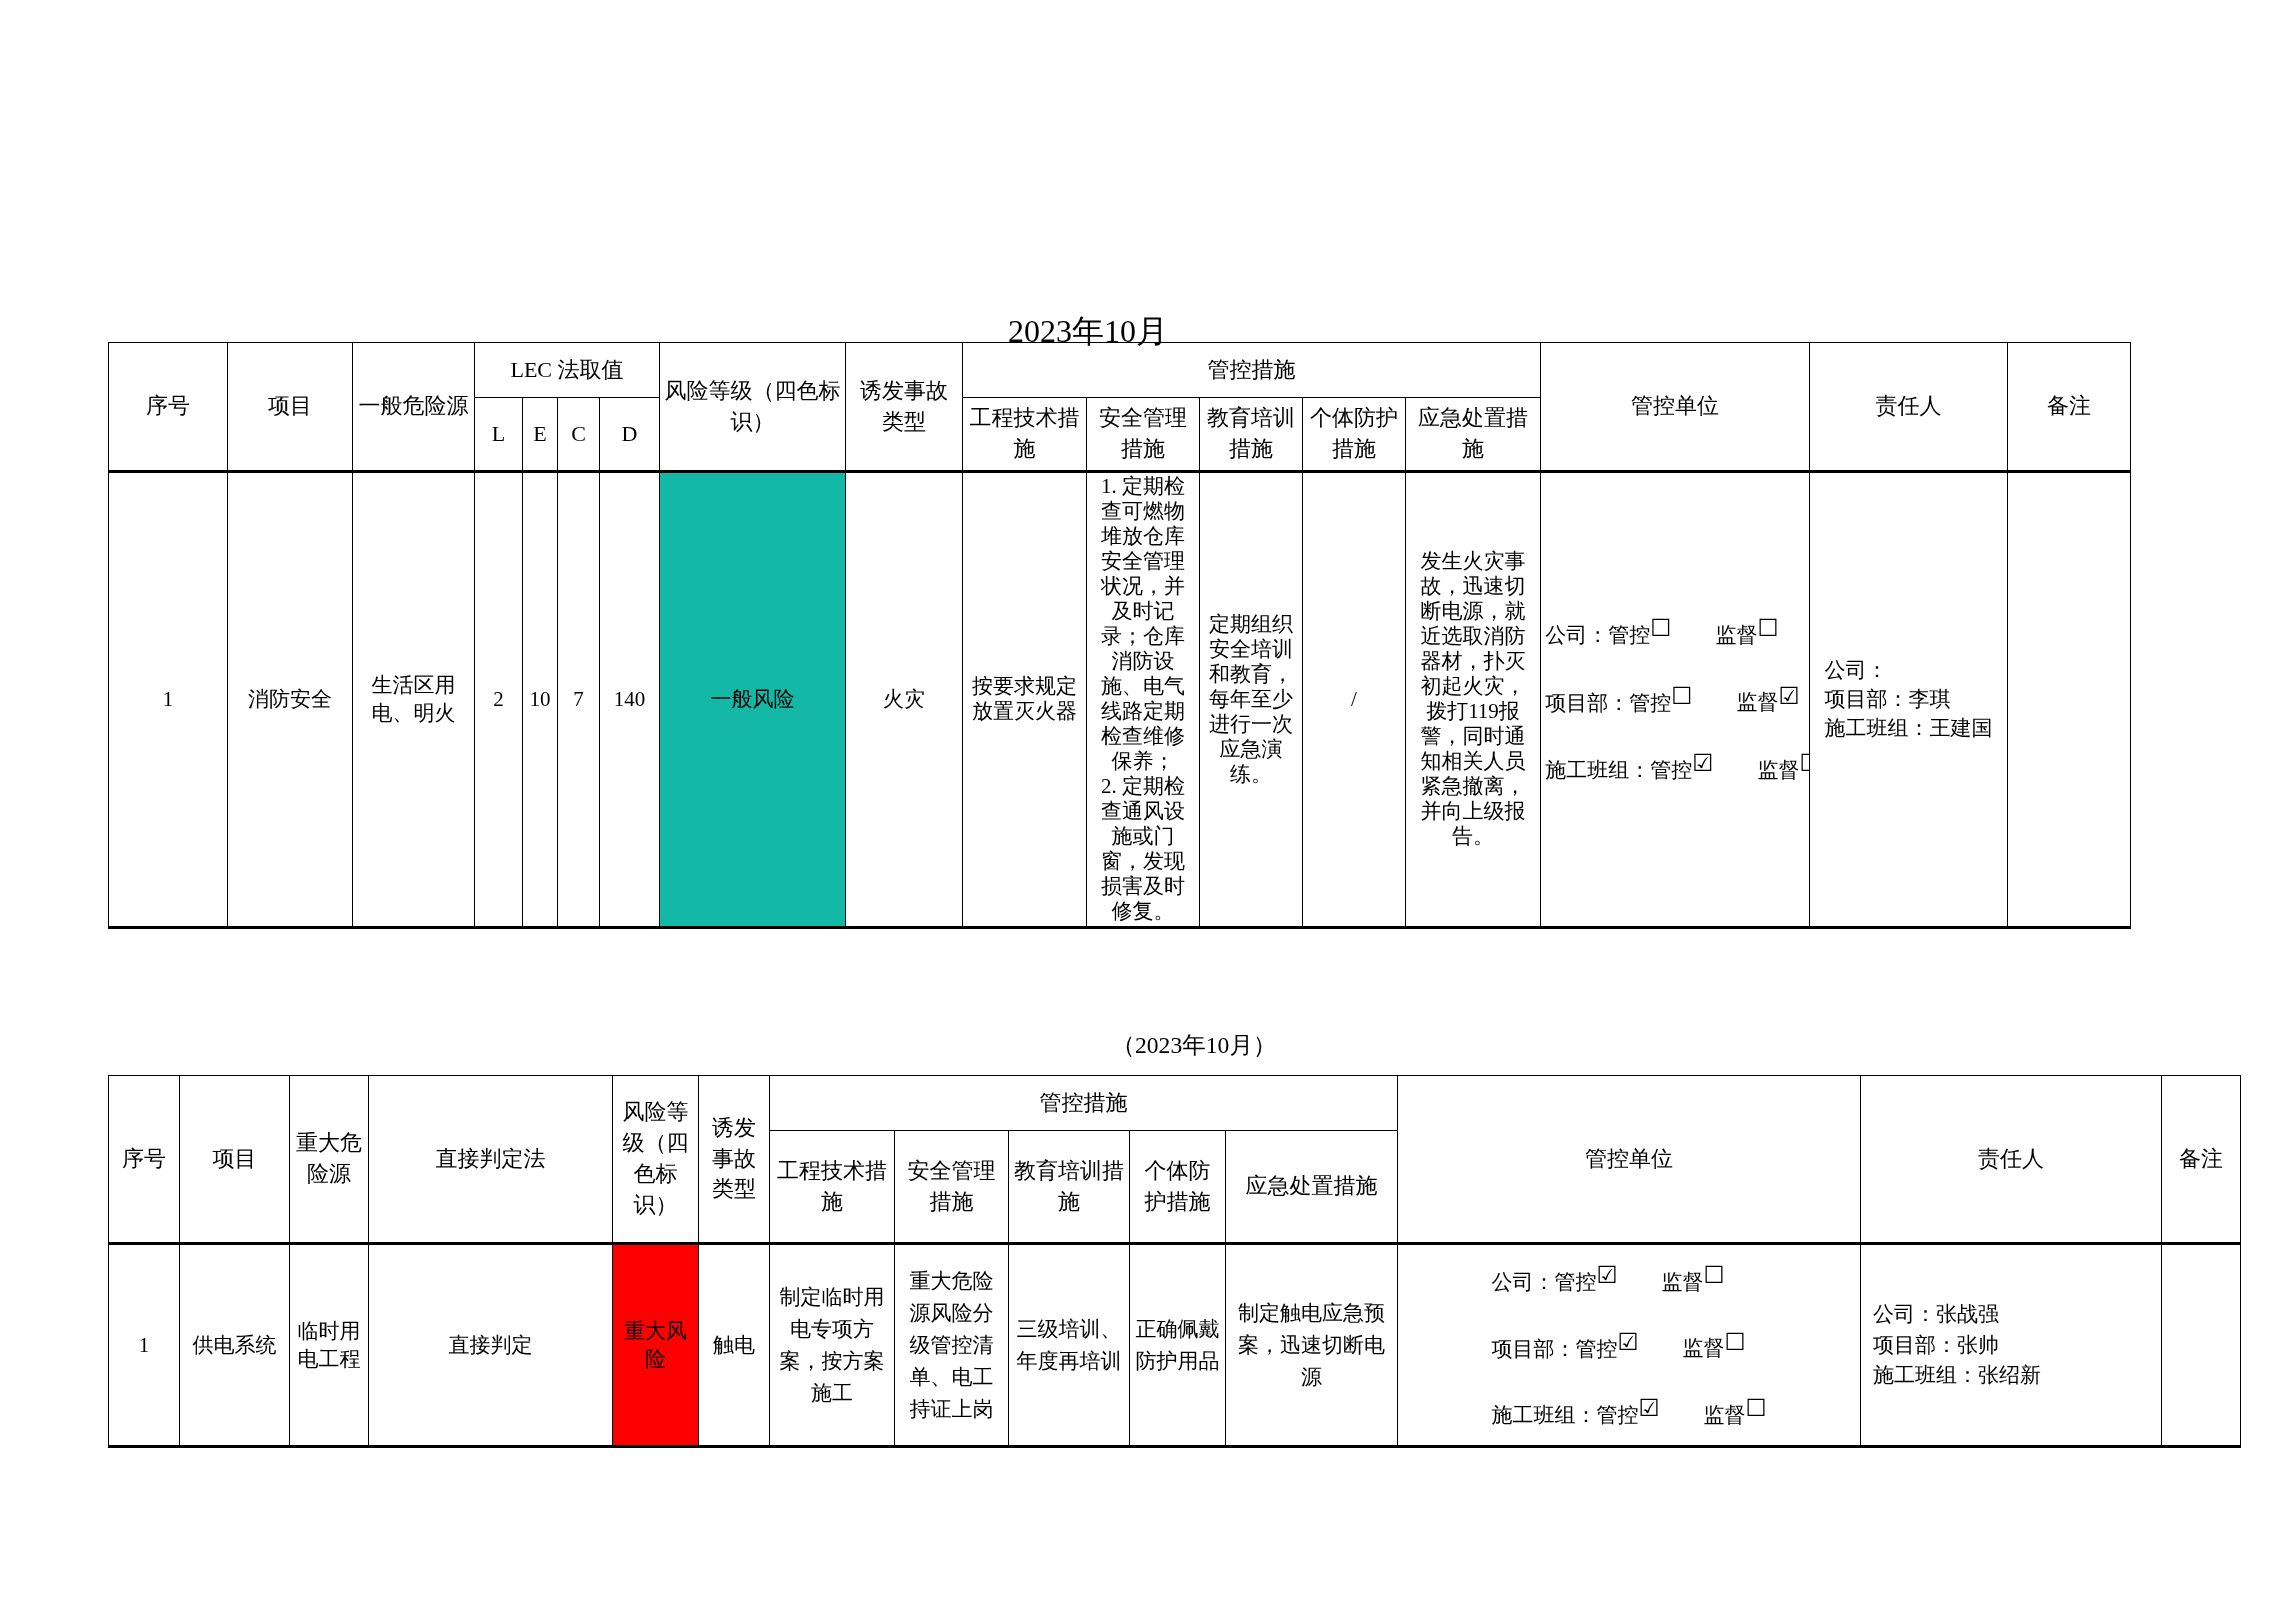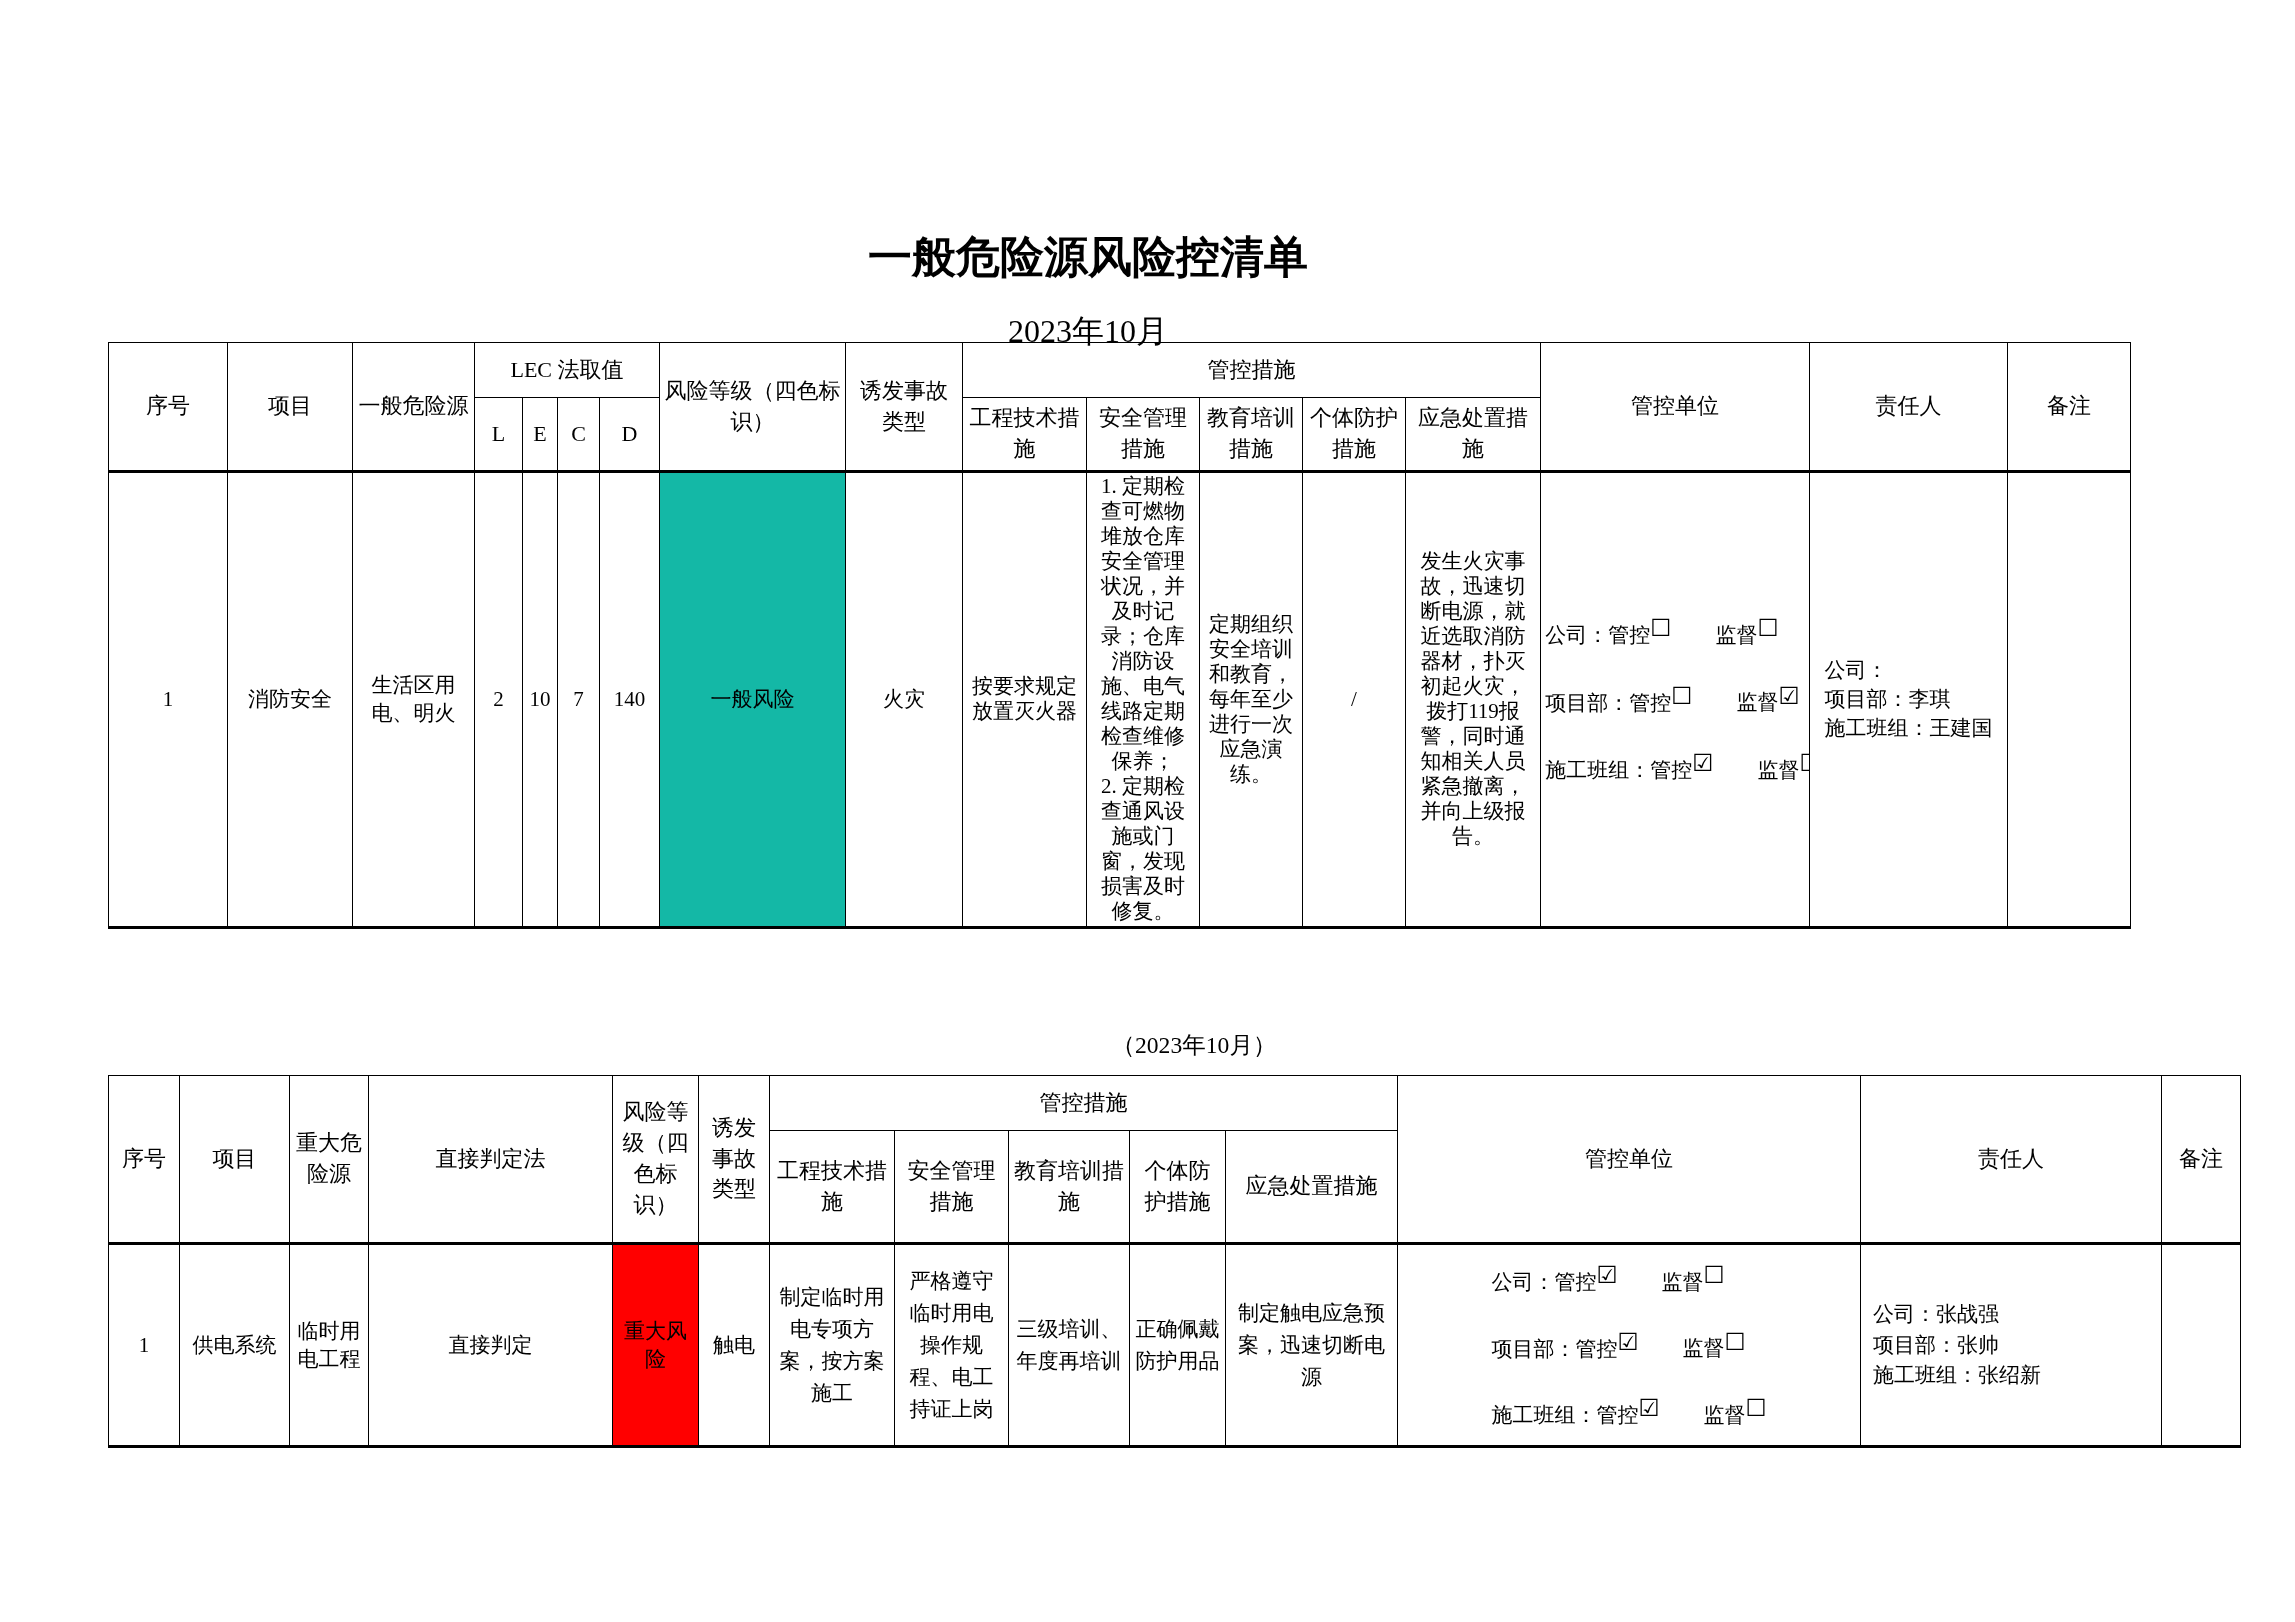--- a/index.html
+++ b/index.html
@@ -45,21 +45,20 @@
   .rblock{display:inline-block;text-align:left;}
   #t1 .rblock{line-height:29px;}
   #t2 .rblock{line-height:30.5px;}
   #t2 td.resp2{text-align:left;padding-left:12px;}
 </style>
 </head>
 <body>
 
 <div id="page">
 
-  <div id="title1" class="doc-title">一般危险源风险控清单</div>
   <div id="subtitle1" class="doc-sub">2023年10月</div>
 
   <table id="t1" class="t">
     <colgroup>
       <col style="width:119px">
         <col style="width:125px">
         <col style="width:122px">
       <col style="width:48px">
         <col style="width:35px">
         <col style="width:42px">
@@ -180,21 +179,21 @@
       <td>应急处置措施</td>
     </tr>
     <tr class="dr">
       <td>1</td>
       <td>供电系统</td>
       <td class="narrow">临时用电工程</td>
       <td>直接判定</td>
       <td class="narrow" style="background-color: rgb(255, 0, 0);">重大风险</td>
       <td>触电</td>
       <td class="just vtop m2">制定临时用电专项方案，按方案施工</td>
-      <td class="just vtop m2">严格遵守临时用电操作规程、电工持证上岗</td>
+      <td class="just vtop m2">重大危险源风险分级管控清单、电工持证上岗</td>
       <td class="just vtop m2">三级培训、年度再培训</td>
       <td class="just vtop m2">正确佩戴防护用品</td>
       <td class="just vtop m2">制定触电应急预案，迅速切断电源</td>
       <td>
         <div class="ublock">
           <div class="uline">
             <span>公司：</span><span>管控</span><span class="box">☑</span><span class="suplab">监督</span><span class="box">☐</span>
           </div>
           <div class="uline">
             <span>项目部：</span><span>管控</span><span class="box">☑</span><span class="suplab">监督</span><span class="box">☐</span>

